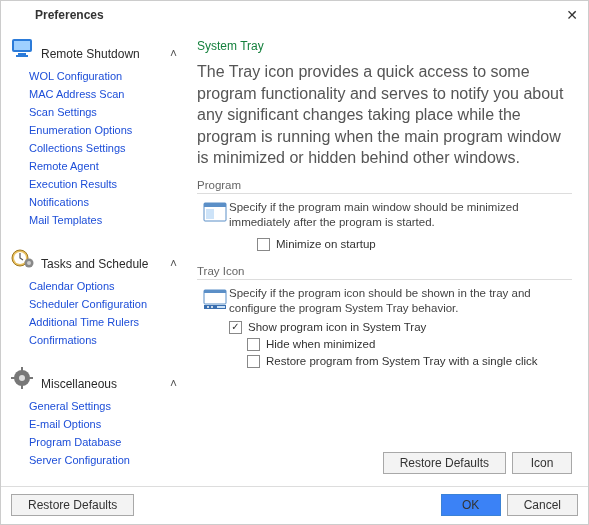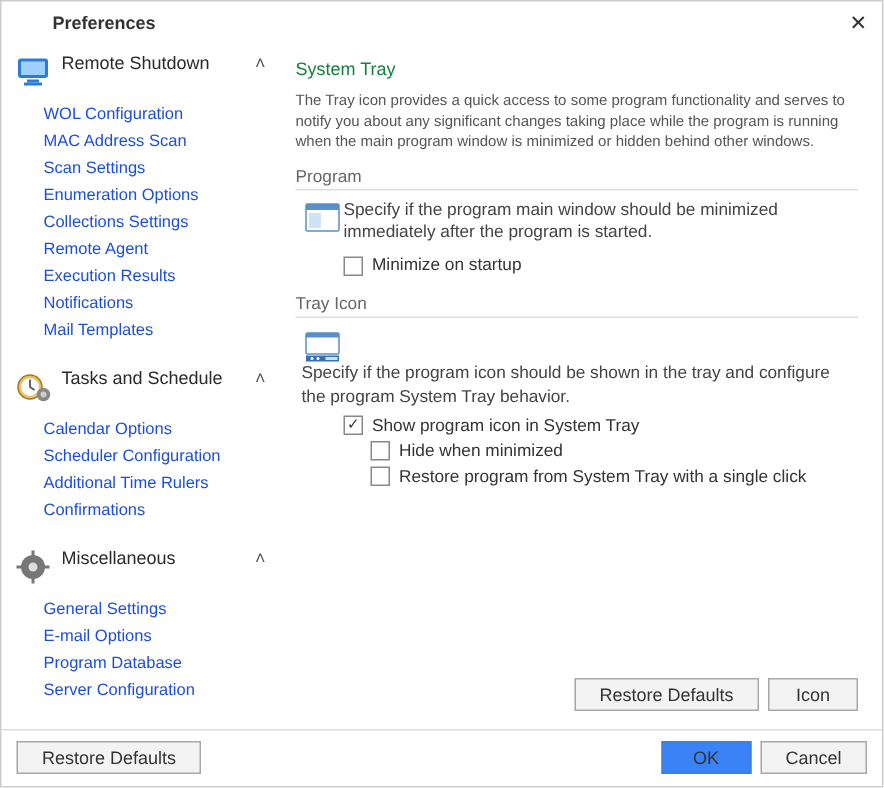--- a/index.html
+++ b/index.html
@@ -26,21 +26,21 @@
     display: flex;
     height: calc(100% - 64px);
   }
   .sidebar {
     width: 184px;
     padding: 4px 6px 0 6px;
     overflow-y: auto;
   }
   .section-head {
     display: flex;
-    align-items: flex-start;
+    align-items: flex-end;
     padding: 4px 2px;
     cursor: pointer;
     color: #2a2a2a;
   }
   .section-head .icon {
     width: 28px; height: 26px;
     display:flex; align-items:center; justify-content:center;
     margin-right: 4px;
   }
   .section-head .label { flex: 1; font-size: 12px; }
@@ -60,21 +60,21 @@
     display:flex;
     flex-direction:column;
   }
   .page-title {
     font-size: 12px;
     font-weight: 400;
     color: #15803d;
     margin: 4px 0 8px 0;
   }
   .desc {
-    font-size: 10px;
+    font-size: 16px;
     color: #555;
     line-height: 1.35;
     margin-bottom: 10px;
   }
   .section-label {
     font-size: 11.5px;
     color: #666;
     border-bottom: 1px solid #ddd;
     padding-bottom: 2px;
     margin-bottom: 4px;
@@ -232,29 +232,29 @@
     <div class="section-body">
       <div class="section-icon">
         <svg width="24" height="22" viewBox="0 0 24 22">
             <rect x="1" y="1" width="22" height="18" rx="1" fill="#fff" stroke="#5b8fc7"></rect>
             <rect x="1" y="1" width="22" height="4" fill="#5b8fc7"></rect>
             <rect x="3" y="7" width="8" height="10" fill="#cde3f8"></rect>
           </svg>
       </div>
       <div class="section-text">
         <div>Specify if the program main window should be minimized immediately after the program is started.</div>
-        <div class="checkrow" style="padding-top:6px;">
+        <div class="checkrow" style="padding-top:6px;margin-left:28px;">
           <span class="chk"></span>
           <span>Minimize on startup</span>
         </div>
       </div>
     </div>
 
     <div class="section-label">Tray Icon</div>
-    <div class="section-body" style="padding-bottom:2px;flex-direction:column;">
+    <div class="section-body" style="padding-bottom:2px;">
       <div class="section-icon">
         <svg width="24" height="22" viewBox="0 0 24 22">
             <rect x="1" y="2" width="22" height="14" rx="1" fill="#fff" stroke="#5b8fc7"></rect>
             <rect x="1" y="2" width="22" height="3" fill="#5b8fc7"></rect>
             <rect x="1" y="17" width="22" height="4" fill="#3a6fb0"></rect>
             <circle cx="5" cy="19" r="1" fill="#fff"></circle>
             <circle cx="9" cy="19" r="1" fill="#fff"></circle>
             <rect x="14" y="18" width="8" height="2" fill="#cde3f8"></rect>
           </svg>
       </div>

